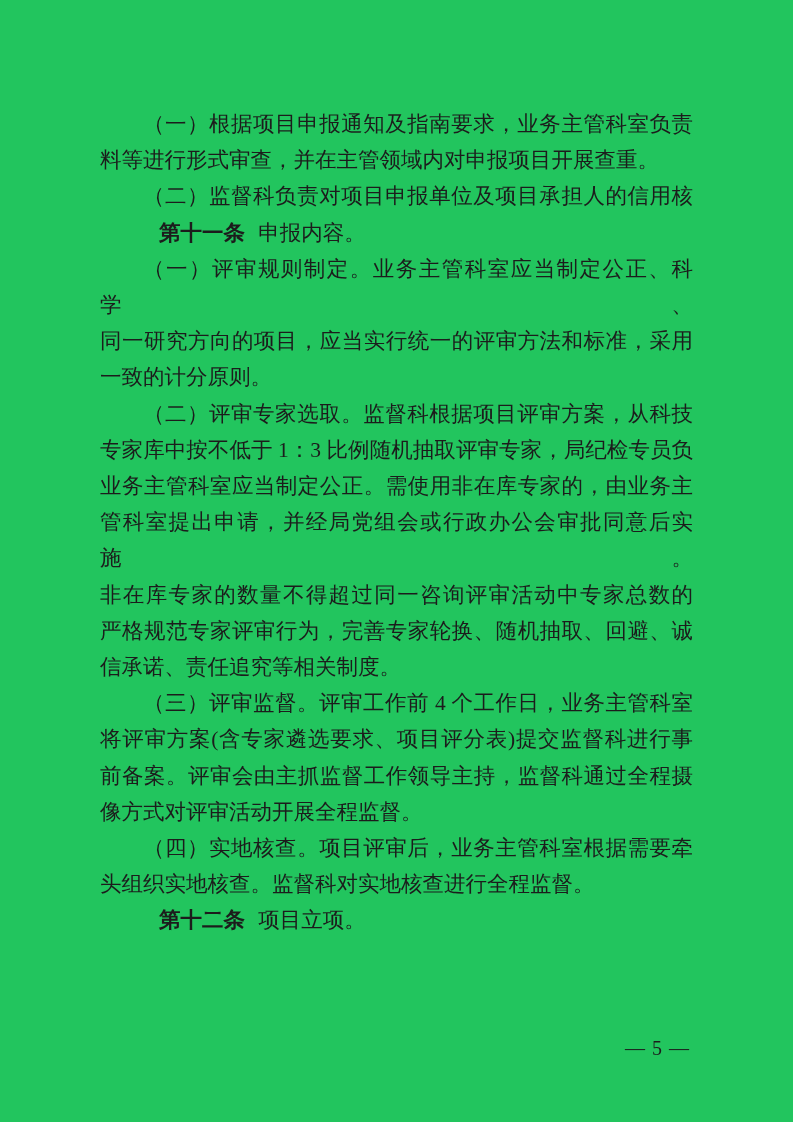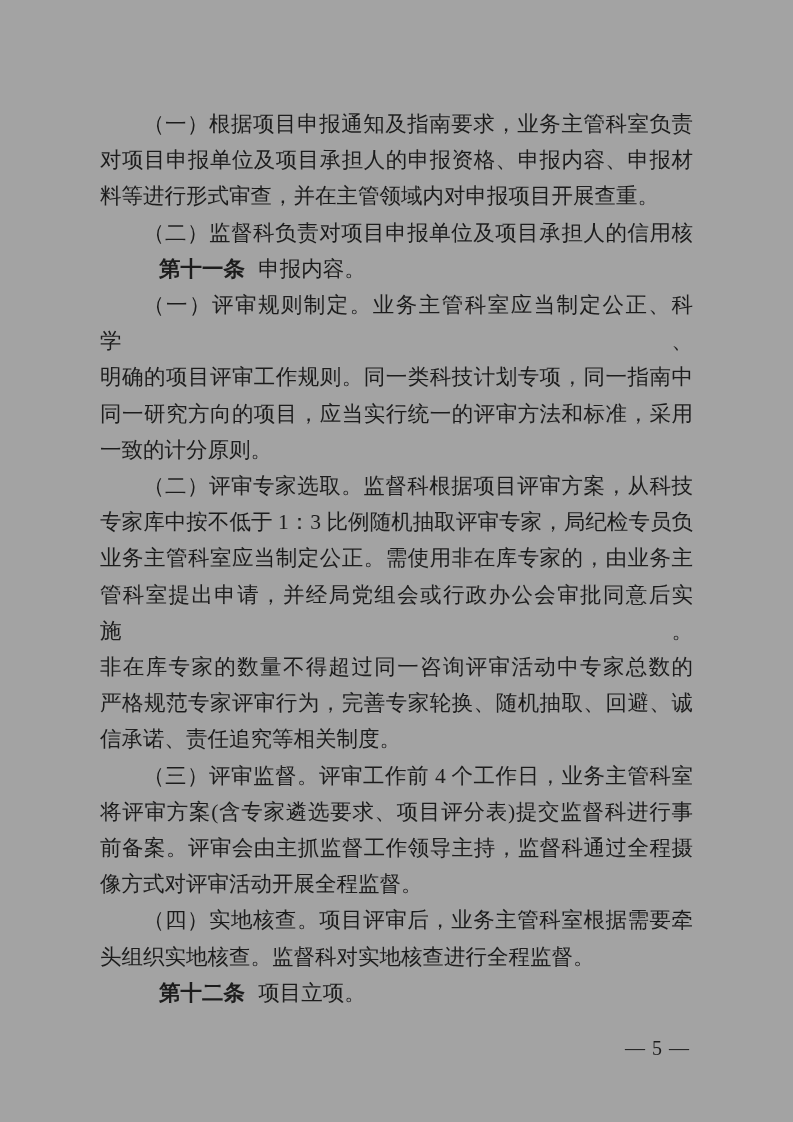--- a/index.html
+++ b/index.html
@@ -4,21 +4,21 @@
 <style>
   html, body {
     margin: 0;
     padding: 0;
     background: #ffffff;
   }
   .page {
     position: relative;
     width: 793px;
     height: 1122px;
-    background: #a3a3a3;
+    background: #22c55e;
     overflow: hidden;
     color: #1c1c1c;
     font-family: "Liberation Serif", "DejaVu Serif", serif;
   }
   .body-text {
     position: absolute;
     left: 100px;
     top: 106px;
     width: 593px;
     font-size: 21.5px;
@@ -56,35 +56,33 @@
   }
 </style>
 </head>
 <body>
 
 <div class="page">
   <div class="body-text">
 
     <p class="para">
       <span class="ln ind">（一）根据项目申报通知及指南要求，业务主管科室负责</span>
-      <span class="ln">对项目申报单位及项目承担人的申报资格、申报内容、申报材</span>
       <span class="ln end">料等进行形式审查，并在主管领域内对申报项目开展查重。</span>
     </p>
 
     <p class="para">
       <span class="ln ind">（二）监督科负责对项目申报单位及项目承担人的信用核</span>
     </p>
 
     <p class="para">
       <span class="ln ind end"><span class="term">第十一条</span><span>申报内容。</span></span>
     </p>
 
     <p class="para">
       <span class="ln ind">（一）评审规则制定。业务主管科室应当制定公正、科学、</span>
-      <span class="ln">明确的项目评审工作规则。同一类科技计划专项，同一指南中</span>
       <span class="ln">同一研究方向的项目，应当实行统一的评审方法和标准，采用</span>
       <span class="ln end">一致的计分原则。</span>
     </p>
 
     <p class="para">
       <span class="ln ind">（二）评审专家选取。监督科根据项目评审方案，从科技</span>
       <span class="ln">专家库中按不低于 1：3 比例随机抽取评审专家，局纪检专员负</span>
       <span class="ln">业务主管科室应当制定公正。需使用非在库专家的，由业务主</span>
       <span class="ln">管科室提出申请，并经局党组会或行政办公会审批同意后实施。</span>
       <span class="ln">非在库专家的数量不得超过同一咨询评审活动中专家总数的</span>

